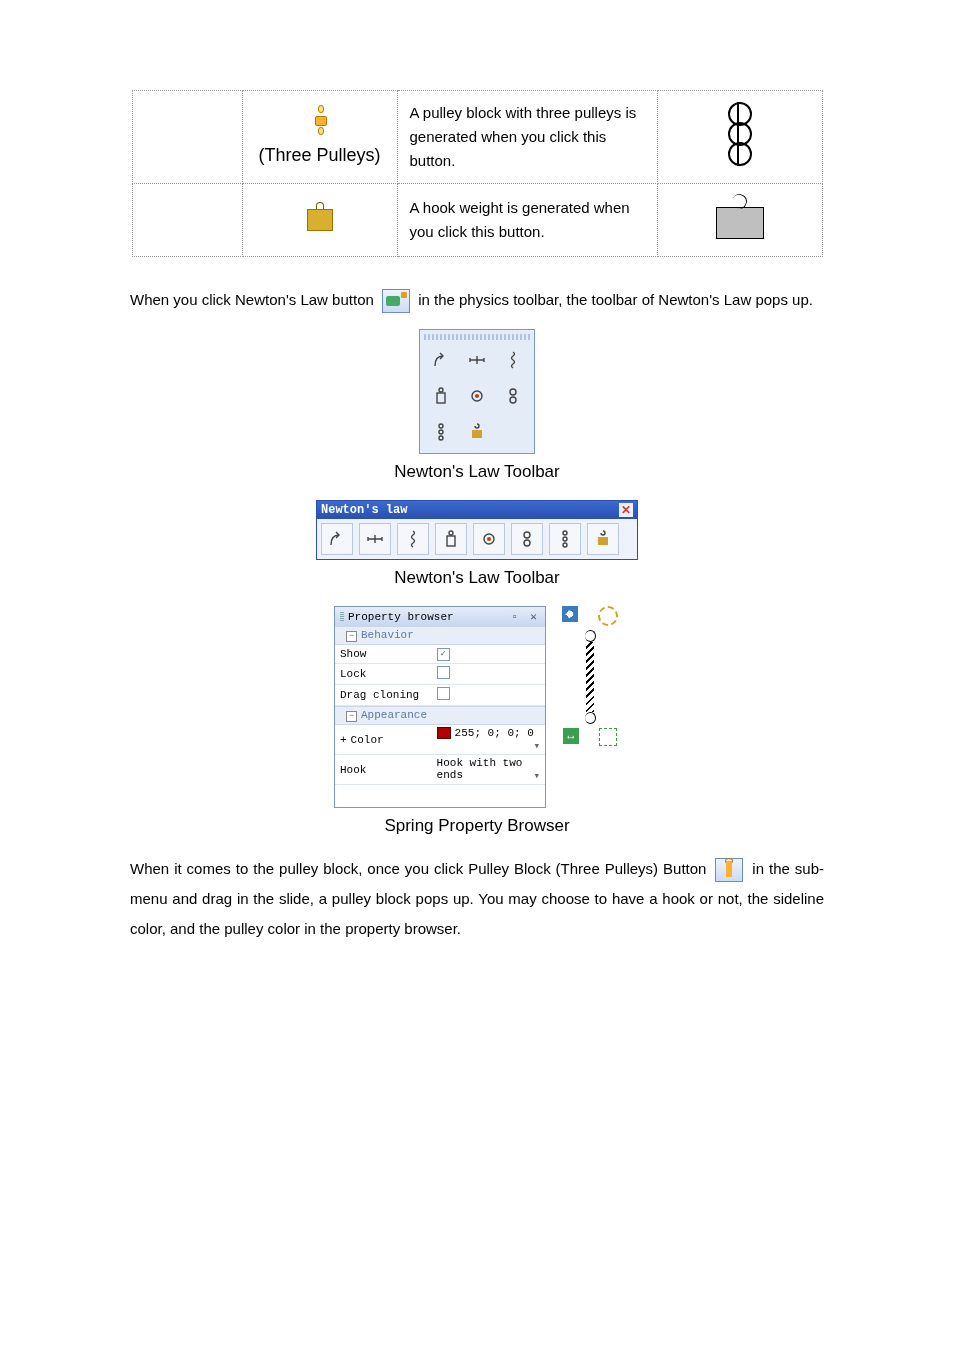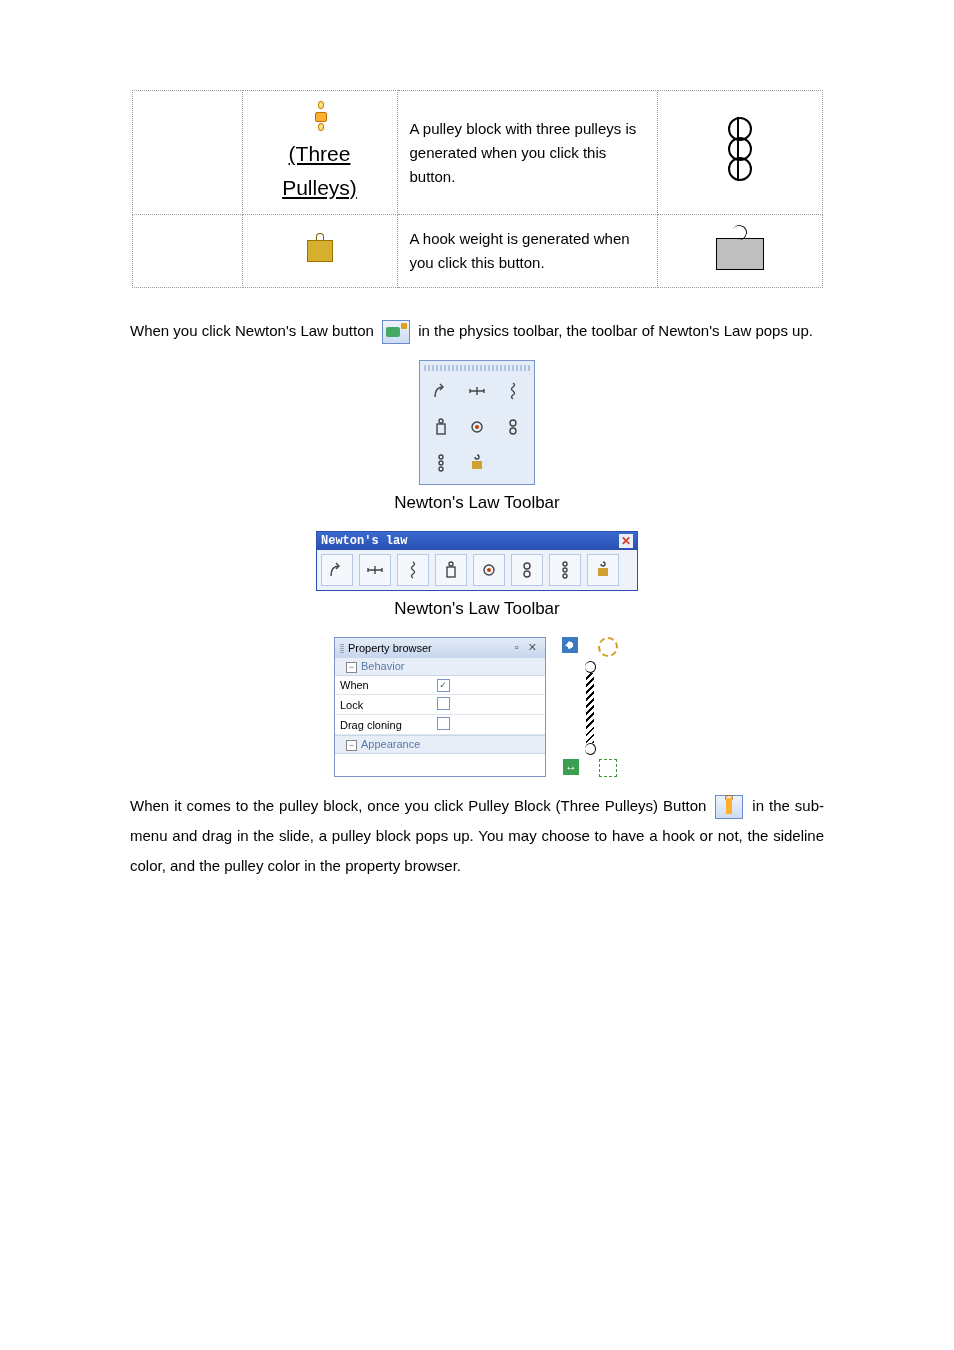--- a/index.html
+++ b/index.html
@@ -26,21 +26,21 @@
     vertical-align: middle;
     font-size: 15px;
     line-height: 1.6;
   }
   td.col-a { width: 85px; }
   td.col-b { width: 130px; text-align: center; vertical-align: bottom; padding-bottom:8px;}
   td.col-c { width: 235px; }
   td.col-d { width: 140px; text-align: center; }
 
   .icon-cell-wrap { display:flex; flex-direction:column; align-items:center; gap:6px;}
-  .icon-cell-wrap span.cap { font-size:21px;text-decoration:underline; }
+  .icon-cell-wrap span.cap { font-size:18px; }
 
   
   .pulley3-icon { display:inline-block; width:22px; height:30px; position:relative;}
   .pulley3-icon:before { content:""; position:absolute; top:0; left:9px; width:4px; height:6px; border:1px solid #c08000; border-radius:50%; background:#ffe080;}
   .pulley3-icon:after { content:""; position:absolute; bottom:0; left:9px; width:4px; height:6px; border:1px solid #c08000; border-radius:50%; background:#ffe080;}
   .pulley3-icon .mid { position:absolute; top:11px; left:6px; width:10px; height:8px; background:#ffb030; border:1px solid #c07000; border-radius:2px;}
 
   .hookweight-icon { display:inline-block; width:24px; height:20px; background:#d8b030; border:1px solid #a07000; position:relative;}
   .hookweight-icon:before { content:""; position:absolute; top:-8px; left:8px; width:6px; height:6px; border:1px solid #806000; border-radius:50% 50% 0 0; border-bottom:none;}
 
@@ -88,21 +88,21 @@
 
   
   .wide-toolbar { display:inline-block; border:1px solid #2a4fb0; width:320px;}
   .wide-toolbar .titlebar { background:linear-gradient(#3a6ad0,#2a4fb0); color:#fff; font-family:"Courier New",monospace; font-weight:bold; font-size:12px; padding:2px 4px; display:flex; justify-content:space-between; align-items:center;}
   .wide-toolbar .titlebar .x { color:#d04020; background:#e8eefb; width:14px; height:14px; display:flex; align-items:center; justify-content:center; font-size:12px; font-family:Arial;}
   .wide-toolbar .row { background:#eef2fb; padding:4px; display:flex; gap:6px;}
   .wide-toolbar .row .tb-btn { width:30px; height:30px; border:1px solid #b8c8e4; background:#f4f7fc;}
 
   
   .prop-area { display:flex; justify-content:center; gap:14px; align-items:flex-start; margin-top:6px;}
-  .prop-browser { width:210px; border:1px solid #7a96c8; font-size:11px; font-family:Liberation Sans, sans-serif;}
+  .prop-browser { width:210px; border:1px solid #7a96c8; font-size:11px; font-family:Liberation Mono, monospace;}
   .prop-browser .pb-title { background:linear-gradient(#e4ecf8,#c8d6ee); padding:3px 5px; display:flex; justify-content:space-between; align-items:center; font-size:11px;}
   .prop-browser .pb-title .gripper{ display:inline-block; width:4px; height:10px; background:repeating-linear-gradient(#8aa 0 1px,transparent 1px 2px); margin-right:4px; vertical-align:middle;}
   .prop-browser .pb-title .ctrls{ letter-spacing:3px; color:#555;}
   .prop-browser .section-h { background:#e8eef8; color:#5a78a8; padding:2px 11px; border-top:1px solid #cad6ea; border-bottom:1px solid #cad6ea;}
   .prop-browser .section-h .pm { display:inline-block; width:9px; height:9px; border:1px solid #888; text-align:center; line-height:8px; font-size:9px; margin-right:4px; background:#fff;}
   .prop-browser table.pb { width:100%; border-collapse:collapse;}
   .prop-browser table.pb td { padding:2px 5px; border-bottom:1px solid #e0e6f0;}
   .prop-browser table.pb td.k { width:46%; color:#000;}
   .prop-browser table.pb td.v { color:#000;}
   .prop-browser .chk { width:11px;height:11px; border:1px solid #7a96c8; display:inline-block; text-align:center; line-height:10px; font-size:9px; color:#2a6a2a; background:#fff;}
@@ -293,52 +293,65 @@
   <div class="prop-area">
     <div class="prop-browser">
       <div class="pb-title">
         <span><span class="gripper"></span><span>Property browser</span></span>
         <span class="ctrls">▫ ✕</span>
       </div>
       <div class="section-h"><span class="pm">−</span><span>Behavior</span></div>
       <table class="pb">
         <tbody>
             <tr>
-              <td class="k">When</td>
+              <td class="k">Show</td>
               <td class="v"><span class="chk">✓</span></td>
             </tr>
         <tr>
               <td class="k">Lock</td>
               <td class="v"><span class="chk"></span></td>
             </tr>
         <tr>
               <td class="k">Drag cloning</td>
               <td class="v"><span class="chk"></span></td>
             </tr>
       </tbody>
         </table>
       <div class="section-h"><span class="pm">−</span><span>Appearance</span></div>
+      <table class="pb">
+        <tbody>
+            <tr>
+          <td class="k"><span class="pm" style="margin-right:4px;">+</span><span>Color</span></td>
+          <td class="v"><span class="swatch"></span><span>255; 0; 0; 0</span><span class="dd">▾</span></td>
+        </tr>
+        <tr>
+          <td class="k">Hook</td>
+          <td class="v"><span>Hook with two ends</span><span class="dd">▾</span></td>
+        </tr>
+      </tbody>
+        </table>
       <div class="blank"></div>
     </div>
     <div class="spring-preview">
       <div class="top-icons">
         <span class="ico-plus"></span>
         <span class="ico-gear"></span>
       </div>
       <div class="spring-body">
         <div class="hook"></div>
         <div class="coil"></div>
         <div class="hook" style="transform:scaleY(-1)"></div>
       </div>
       <div class="bot-icons">
         <span class="ico-ar"></span>
         <span class="ico-sel"></span>
       </div>
     </div>
   </div>
+  <div class="caption">Spring Property Browser</div>
 
   <p class="para">
     <span>When it comes to the pulley block, once you click Pulley Block (Three Pulleys) Button </span>
     <span class="inline-icon pulley3b"><span class="sq"></span></span>
     <span> in the sub-menu and drag in the slide, a pulley block pops up. You may choose to have a hook or not, the sideline color, and the pulley color in the property browser.</span>
   </p>
 
 </div>
 
 </body></html>

